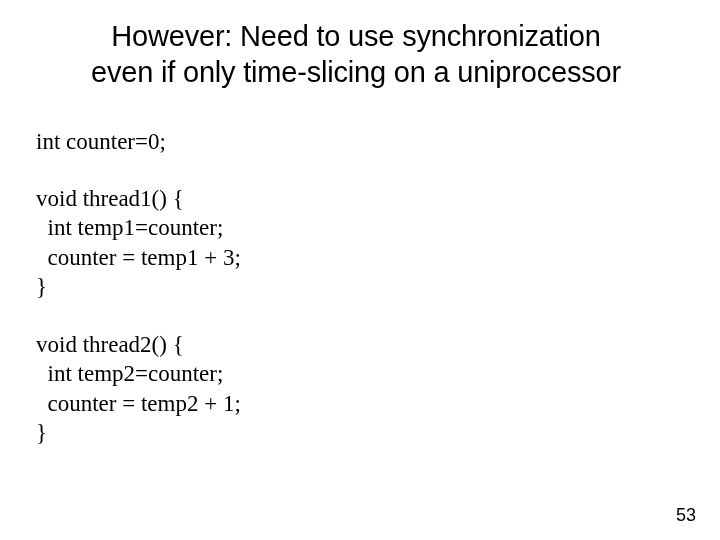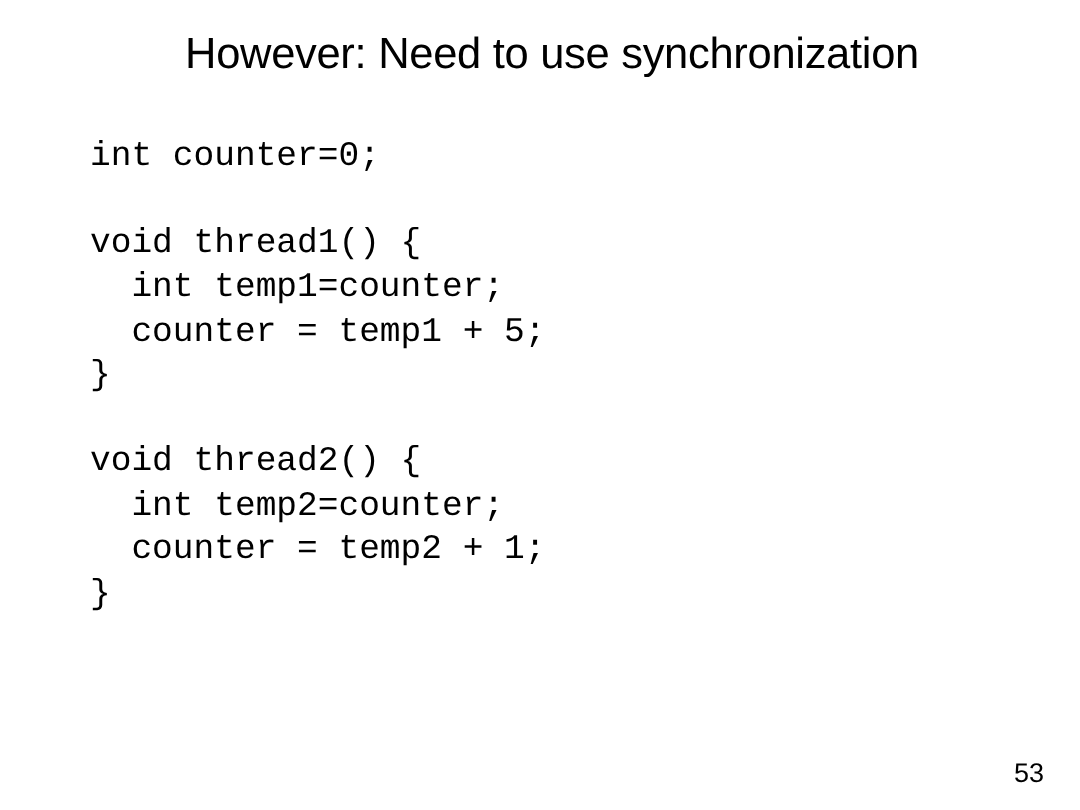--- a/index.html
+++ b/index.html
@@ -8,59 +8,60 @@
       height: 540px;
       background: #ffffff;
       font-family: Arial, Helvetica, sans-serif;
       color: #000000;
       position: relative;
       overflow: hidden;
     }
     .slide {
       width: 100%;
       height: 100%;
-      padding: 18px 12px 0 28px;
+      padding: 18px 12px 0 4px;
     }
     .title {
       font-size: 29px;
       font-weight: 400;
       text-align: center;
       line-height: 1.25;
       margin-bottom: 36px;
       letter-spacing: -0.2px;
     }
     .code-block {
-      font-family: Liberation Mono, monospace;
+      font-family: Liberation Serif, serif;
       font-size: 23px;
       line-height: 1.28;
       white-space: pre;
       margin-left: 32px;
       margin-bottom: 28px;
     }
     .page-number {
       position: absolute;
       bottom: 14px;
       right: 24px;
       font-size: 18px;
       font-family: Arial, Helvetica, sans-serif;
     }
   </style>
 </head>
 <body>
 
 <div class="slide">
   <h1 class="title">
     <span>However: Need to use synchronization</span><br>
+    <span>even if only time-slicing on a uniprocessor</span>
   </h1>
 
   <div class="code-block">int counter=0;</div>
 
   <div class="code-block">void thread1() {
   int temp1=counter;
-  counter = temp1 + 5;
+  counter = temp1 + 3;
 }</div>
 
   <div class="code-block">void thread2() {
   int temp2=counter;
   counter = temp2 + 1;
 }</div>
 
   <div class="page-number">53</div>
 </div>
 

